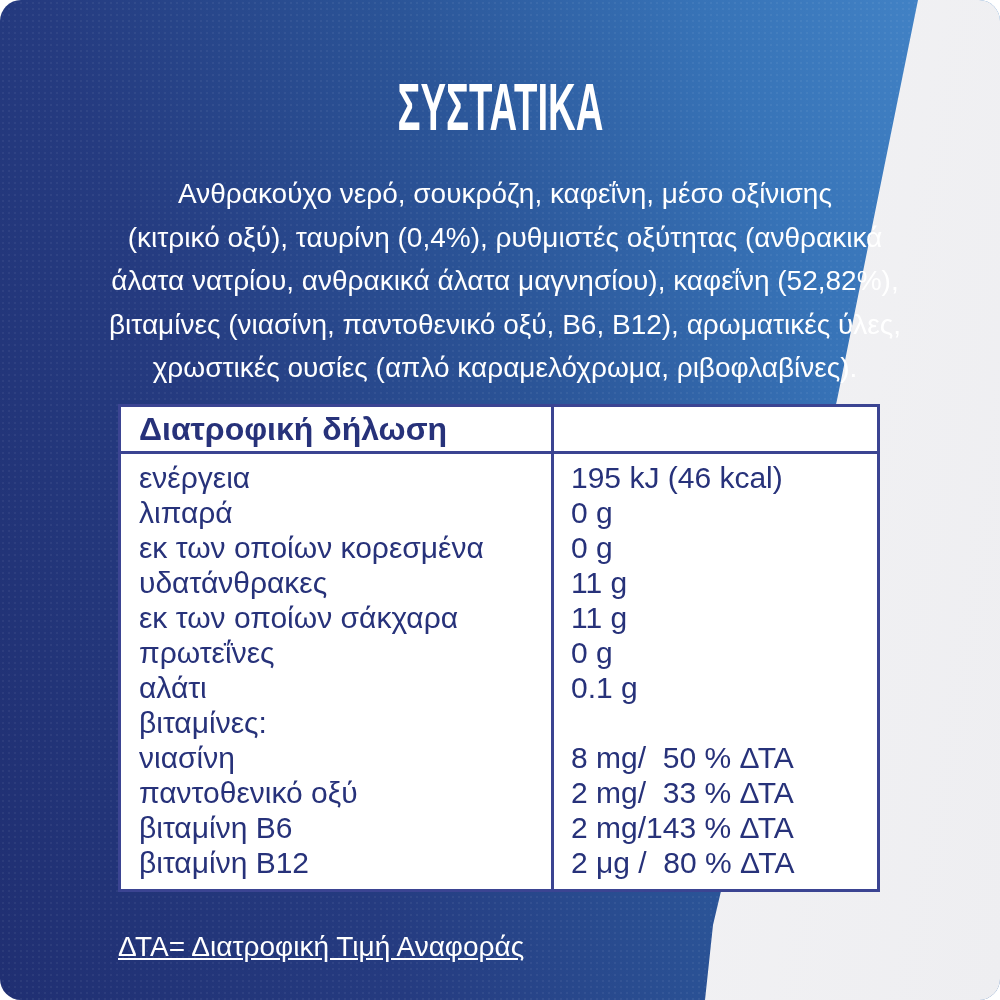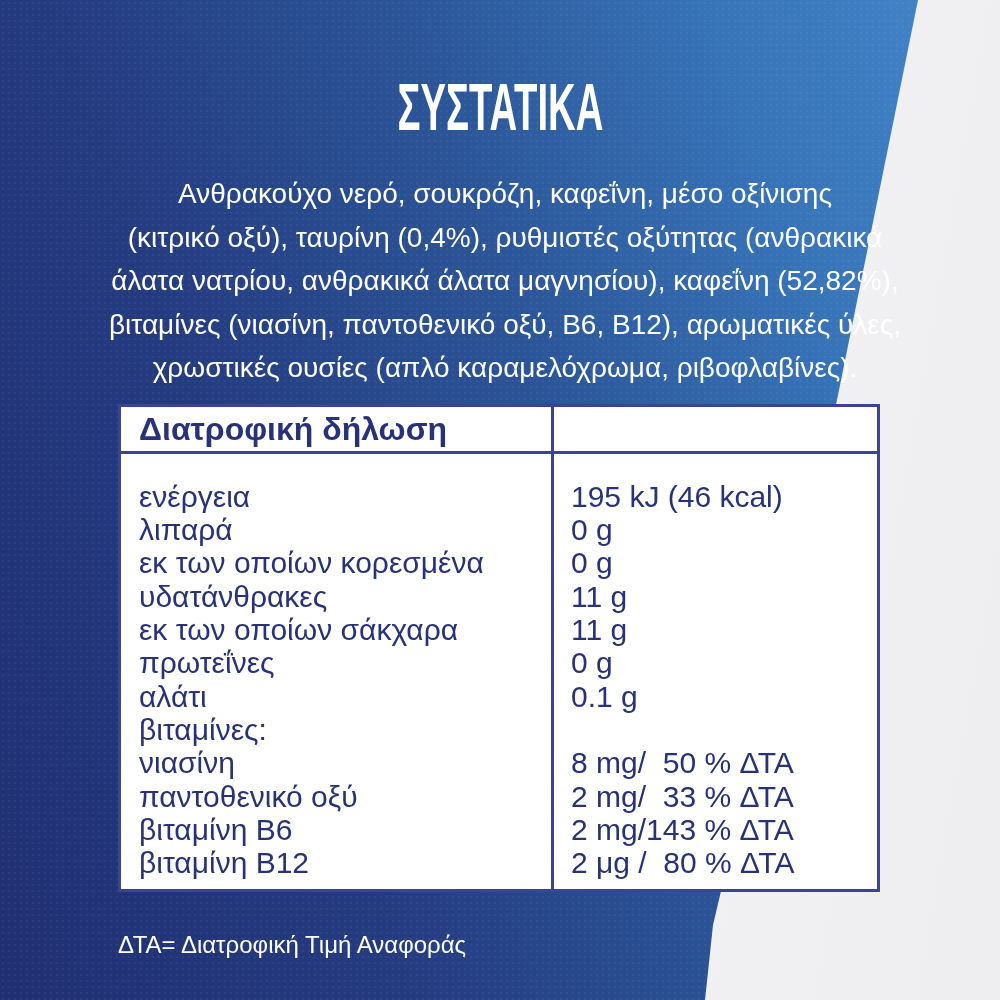--- a/index.html
+++ b/index.html
@@ -4,20 +4,21 @@
 <style>
   html,body{margin:0;padding:0;}
   body{
     width:1000px;height:1000px;
     font-family:"Liberation Sans", sans-serif;
     background:#fff;
   }
   .canvas{
     position:relative;width:1000px;height:1000px;overflow:hidden;
     background:linear-gradient(70deg,#202f72 0%,#253b80 30%,#2b5598 56%,#3773b7 78%,#4587ca 100%);
+    border-radius:21px;
   }
   
   .canvas::before{
     content:"";position:absolute;inset:0;pointer-events:none;
     background-image:radial-gradient(rgba(255,255,255,0.05) 1px, transparent 1.2px);
     background-size:6px 6px;
   }
   .white-band{
     position:absolute;inset:0;
     background:linear-gradient(100deg,#f7f7f8 0%,#f2f2f4 60%,#eeeef1 100%);
@@ -48,28 +49,29 @@
   .thead{
     position:absolute;left:0;right:0;top:0;height:44px;
     display:flex;align-items:center;border-bottom:3px solid #3b4492;
     font-weight:bold;font-size:32px;
   }
   .th-name{width:412px;padding-left:18px;white-space:nowrap;}
   .th-value{flex:1;padding-left:28px;white-space:nowrap;}
   .tbody{
     position:absolute;left:0;right:0;top:47px;bottom:0;
     display:flex;flex-direction:column;justify-content:space-between;
-    padding:7px 0 9px 0;box-sizing:border-box;margin-top:19px;
+    padding:7px 0 9px 0;box-sizing:border-box;
   }
   .tr{display:flex;align-items:center;height:33px;font-size:30px;}
   .td-label{width:412px;padding-left:18px;white-space:nowrap;}
   .td-value{flex:1;padding-left:20px;white-space:pre;}
   .footnote{
-    position:absolute;left:118px;top:931px;color:#ffffff;font-size:24px;
+    position:absolute;left:118px;top:931px;color:#ffffff;font-size:28px;
     white-space:nowrap;
+    text-decoration:underline;
   }
 </style>
 </head>
 <body>
 
 <div class="canvas">
 
   <div class="white-band"></div>
 
   <h1 class="title"><span>ΣΥΣΤΑΤΙΚΑ</span></h1>

